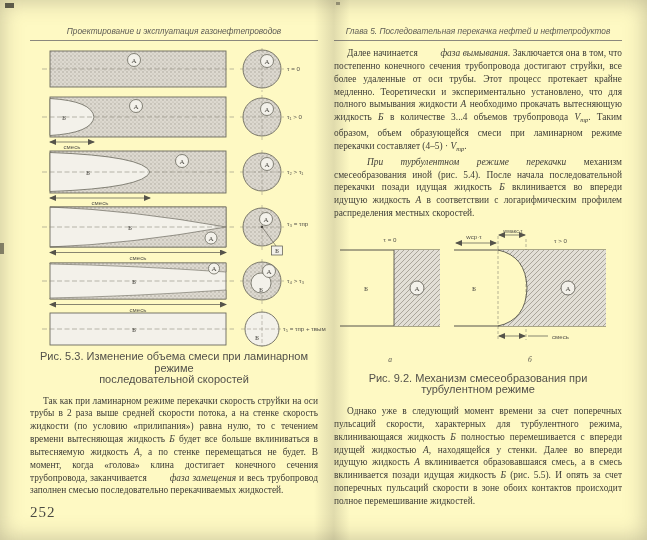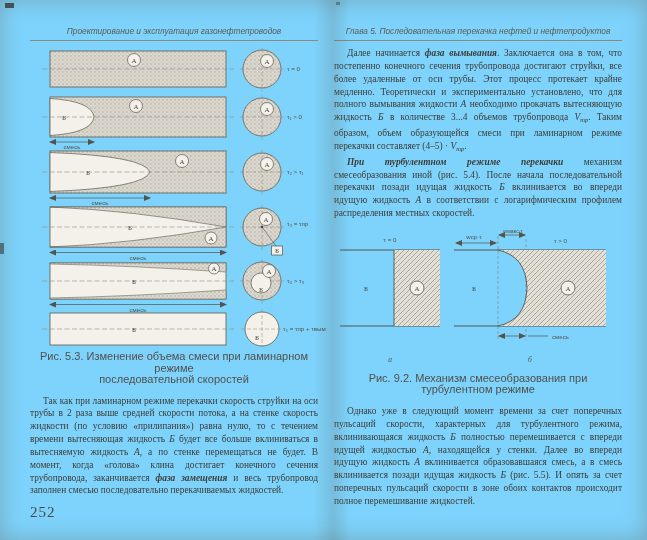--- a/index.html
+++ b/index.html
@@ -1,34 +1,34 @@
 <!DOCTYPE html>
 <html><head>
 <meta charset="utf-8">
 <style>
   html,body{margin:0;padding:0;background:#9a958c;}
-  .screen{position:relative;width:647px;height:540px;background:#7dd3fc;overflow:hidden;
+  .screen{position:relative;width:647px;height:540px;background:#fef9c3;overflow:hidden;
           box-shadow:inset 0 0 22px rgba(100,95,82,.38);
           font-family:"Liberation Serif", serif;color:#3d3c37;}
   .gutter{position:absolute;left:314px;top:0;width:36px;height:540px;pointer-events:none;
           background:linear-gradient(90deg, rgba(90,85,72,0) 0%, rgba(90,85,72,.14) 42%, rgba(90,85,72,.18) 55%, rgba(90,85,72,0) 100%);}
   .edge-mark{position:absolute;background:#2f2d28;}
   .m1{left:5px;top:3px;width:9px;height:5px;opacity:.75;}
   .m2{left:0px;top:243px;width:4px;height:11px;opacity:.55;}
   .m3{left:336px;top:2px;width:4px;height:3px;opacity:.4;}
 
   .col{position:absolute;top:26px;width:288px;}
   .col-left{left:30px;}
   .col-right{left:334px;}
 
   .hdr{width:100%;text-align:center;font-family:"Liberation Sans", sans-serif;font-style:italic;
        font-size:8.3px;color:#5d5b54;padding-bottom:4px;border-bottom:1px solid #8b887d;margin-bottom:6px;}
 
   .para{width:100%;text-align:justify;font-size:9.4px;line-height:12.85px;text-indent:13px;margin:0;}
-  .seg-bi{font-weight:bold;font-style:italic;}
+  .seg-bi{font-weight:normal;font-style:italic;margin-left:20px;}
   .seg-i{font-style:italic;}
   .seg-sub{font-style:italic;font-size:6.5px;vertical-align:-2px;}
 
   .caption{width:100%;text-align:center;font-family:"Liberation Sans", sans-serif;
            font-size:11px;color:#52504a;line-height:11.5px;}
   .pagenum{width:100%;text-align:left;font-size:15px;color:#4a4943;letter-spacing:1px;}
 
   svg{display:block;}
   .fig53{margin:0 auto 4px auto;}
   .fig54{margin:8px auto 3px auto;}

